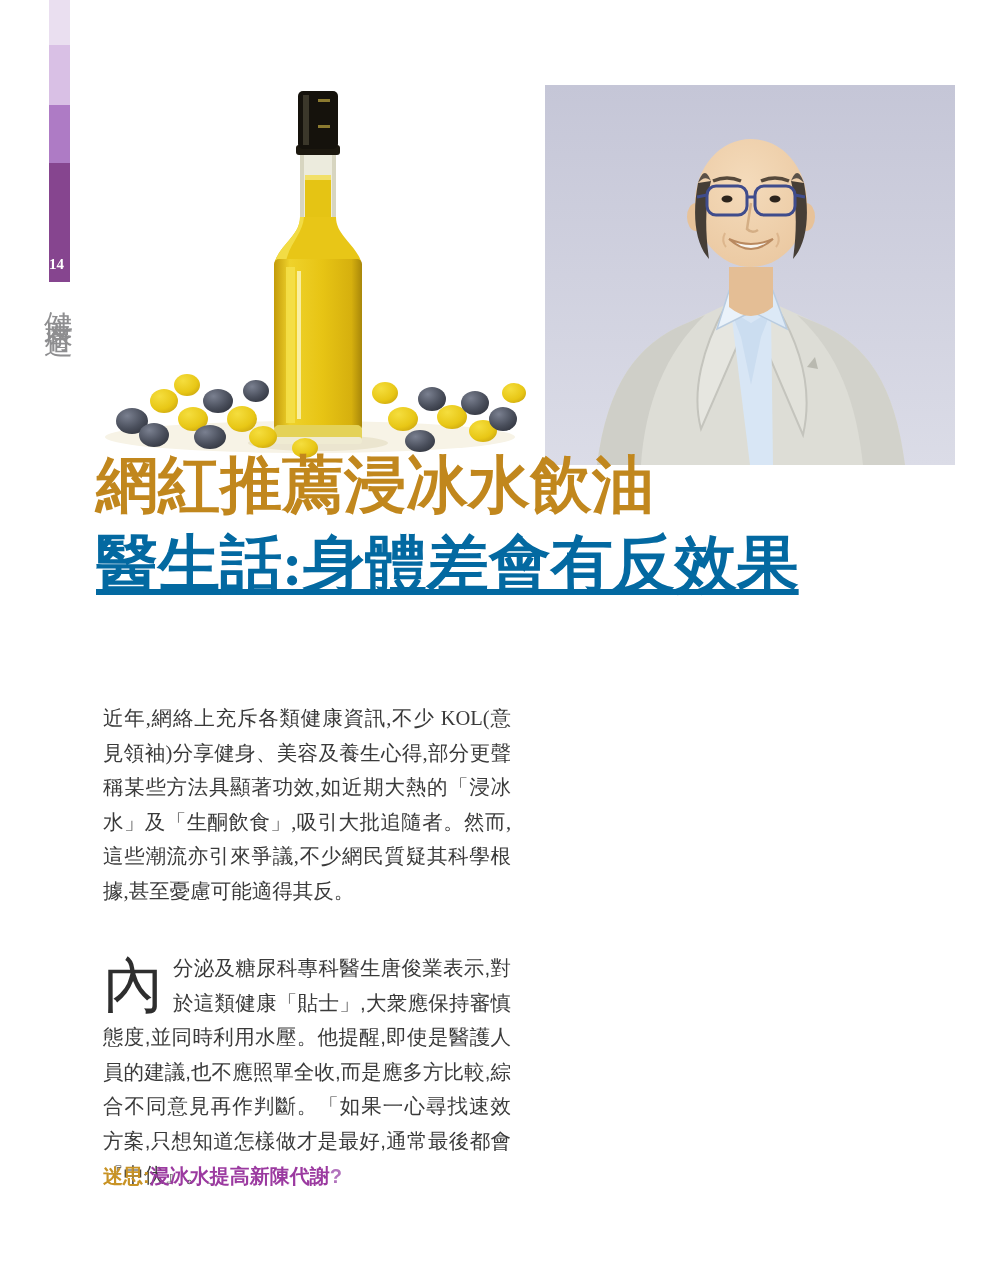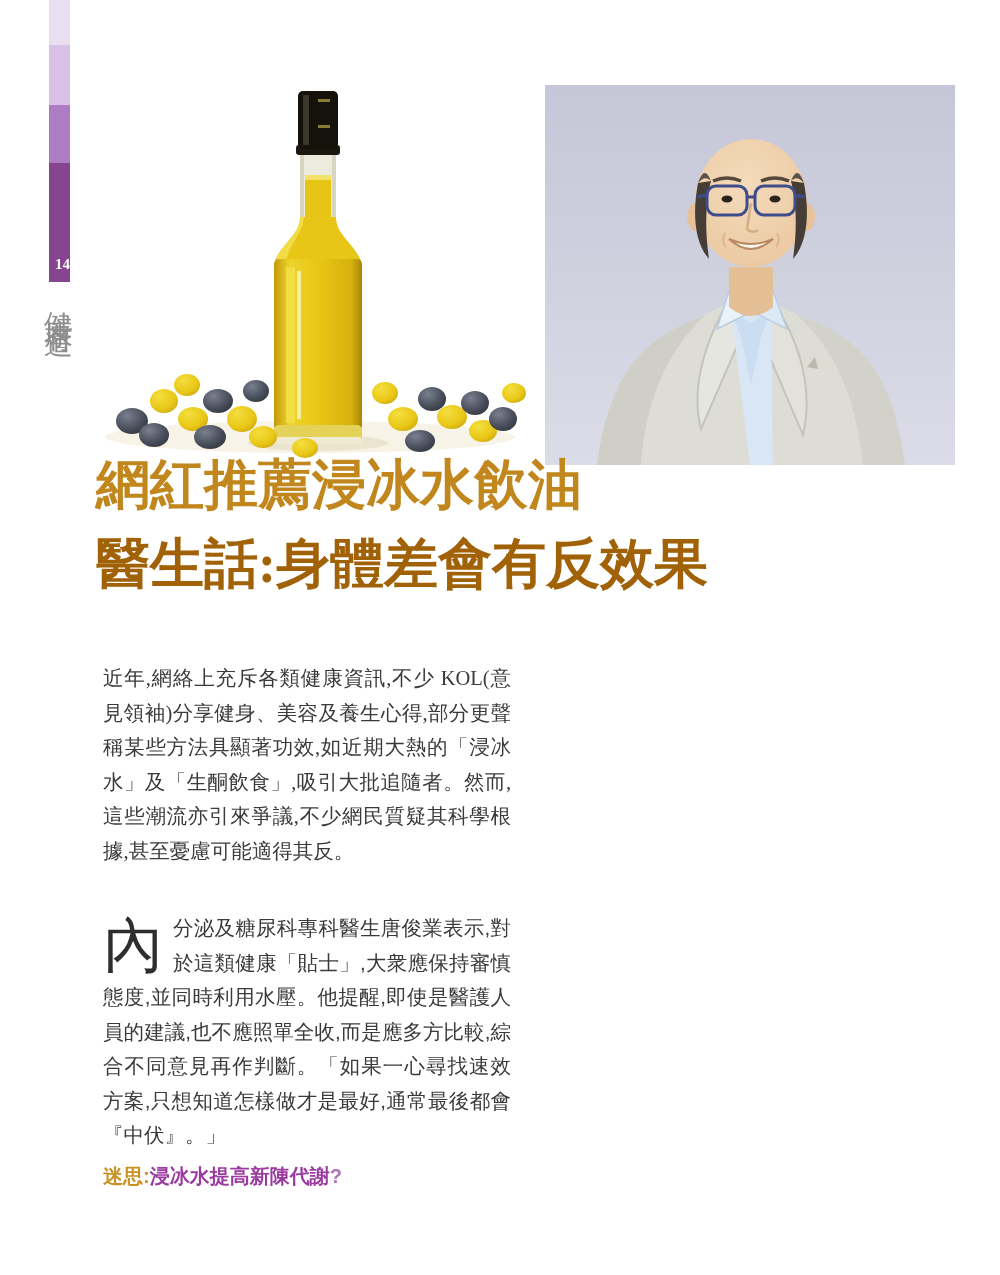--- a/index.html
+++ b/index.html
@@ -4,42 +4,42 @@
 <style>
   html,body{margin:0;padding:0;background:#ffffff;}
   body{width:1000px;height:1275px;position:relative;font-family:"Liberation Sans",sans-serif;overflow:hidden;}
 
   
   .bar-seg{position:absolute;left:49px;width:21px;}
   .seg1{top:0;height:45px;background:#EADFF0;}
   .seg2{top:45px;height:60px;background:#D9C0E5;}
   .seg3{top:105px;height:58px;background:#AE7BC5;}
   .seg4{top:163px;height:119px;background:#86458F;}
-  .page-num{position:absolute;left:49px;top:256px;width:21px;text-align:right;
+  .page-num{position:absolute;left:49px;top:256px;width:21px;text-align:left;
     color:#ffffff;font-family:"Liberation Serif",serif;font-weight:bold;font-size:15px;}
   .section-vertical{position:absolute;left:40px;top:289px;width:38px;
     writing-mode:vertical-rl;text-orientation:upright;
     font-family:"Liberation Serif",serif;font-size:29px;color:#8E8E90;letter-spacing:6px;line-height:38px;}
 
   
   .bottle-art{position:absolute;left:90px;top:85px;}
   .doctor-art{position:absolute;left:545px;top:85px;}
 
   
   .headline{position:absolute;left:96px;top:446px;
     font-family:"Liberation Serif",serif;font-weight:900;
-    font-size:54px;line-height:79px;white-space:nowrap;}
+    font-size:62px;line-height:79px;white-space:nowrap;}
   .headline .l1{color:#C1871D;}
-  .headline .l2{color:#a16207;}
+  .headline .l2{color:#0369a1;text-decoration:underline;}
 
   
   .col{position:absolute;top:661px;font-size:20.5px;line-height:34.5px;color:#3A3A3A;
     text-align:justify;}
   .col p{margin:0;}
-  .col-left{left:103px;width:408px;}
+  .col-left{left:103px;width:408px;margin-top:40px;}
   .col-right{left:543px;width:414px;}
   .p-serif{font-family:"Liberation Serif",serif;}
   .gap-big{margin-bottom:43px !important;}
   .gap-small{margin-bottom:9px !important;}
   .dropcap{float:left;font-size:60px;line-height:60px;font-weight:400;color:#2E2E2E;
     margin:5px 10px 0 0;font-family:"Liberation Sans",sans-serif;}
 
   
   .subhead{position:absolute;left:103px;top:1163px;font-size:20px;font-weight:bold;white-space:nowrap;}
   .subhead .sh-gold{color:#C89325;}

